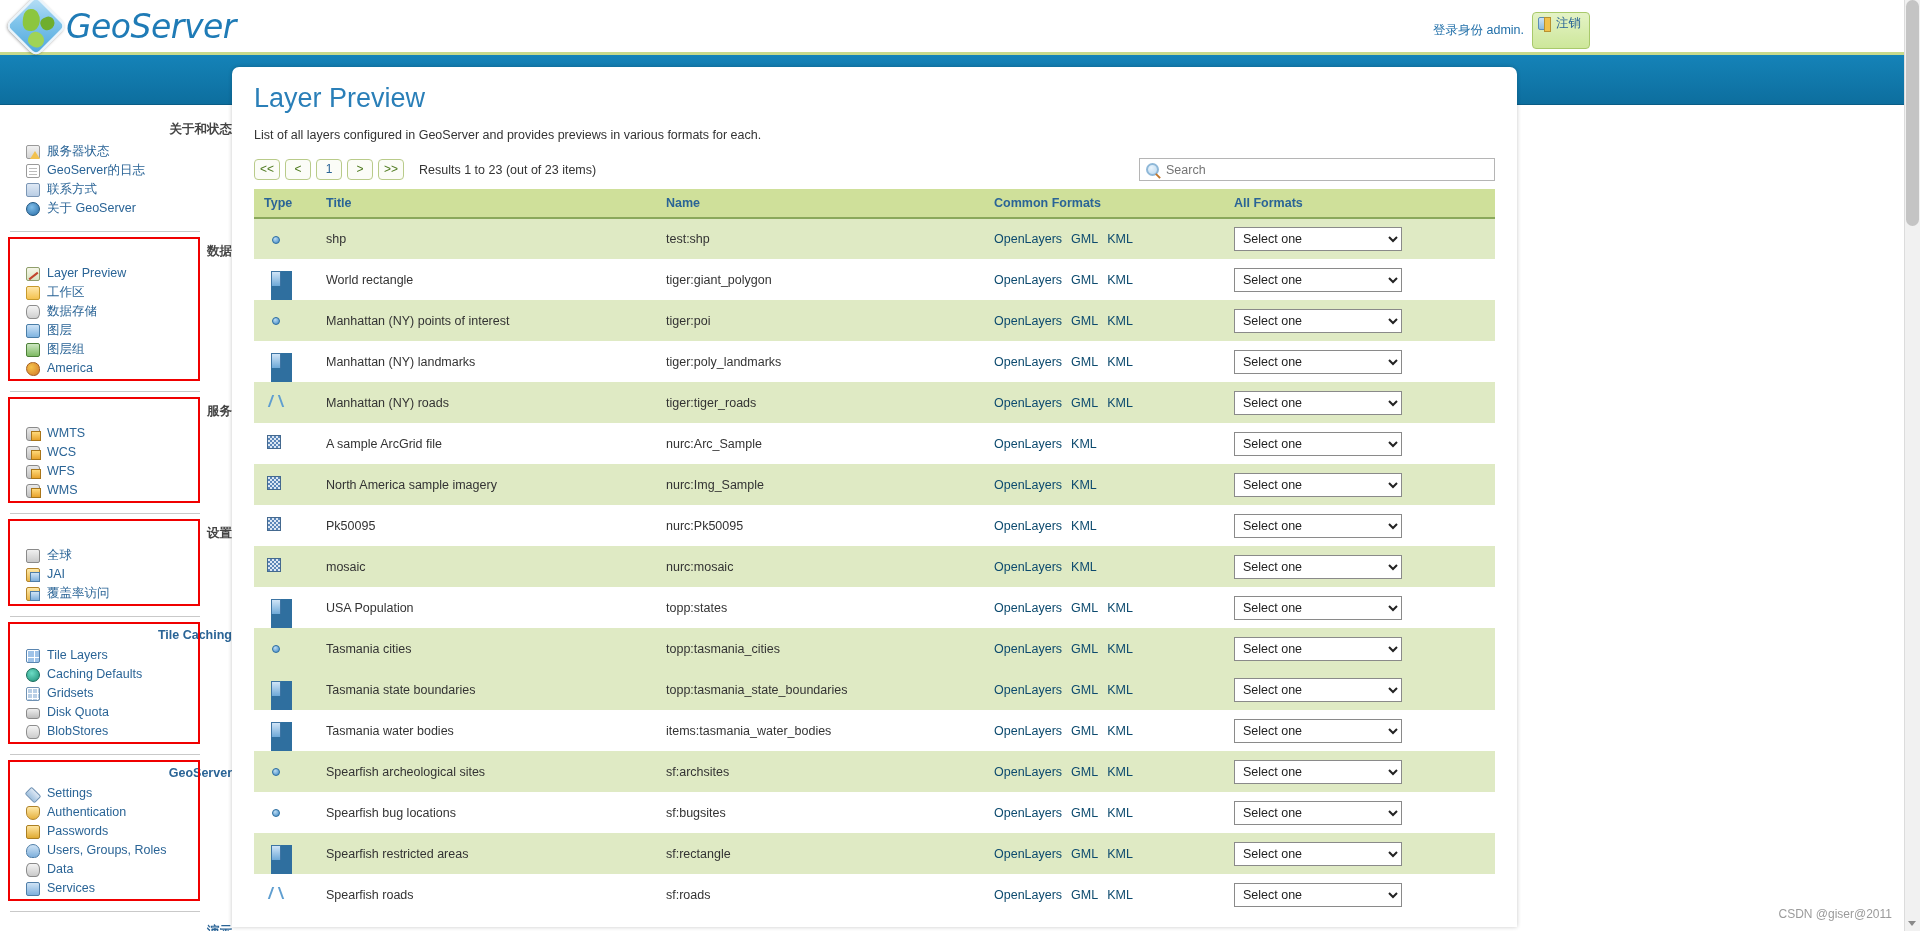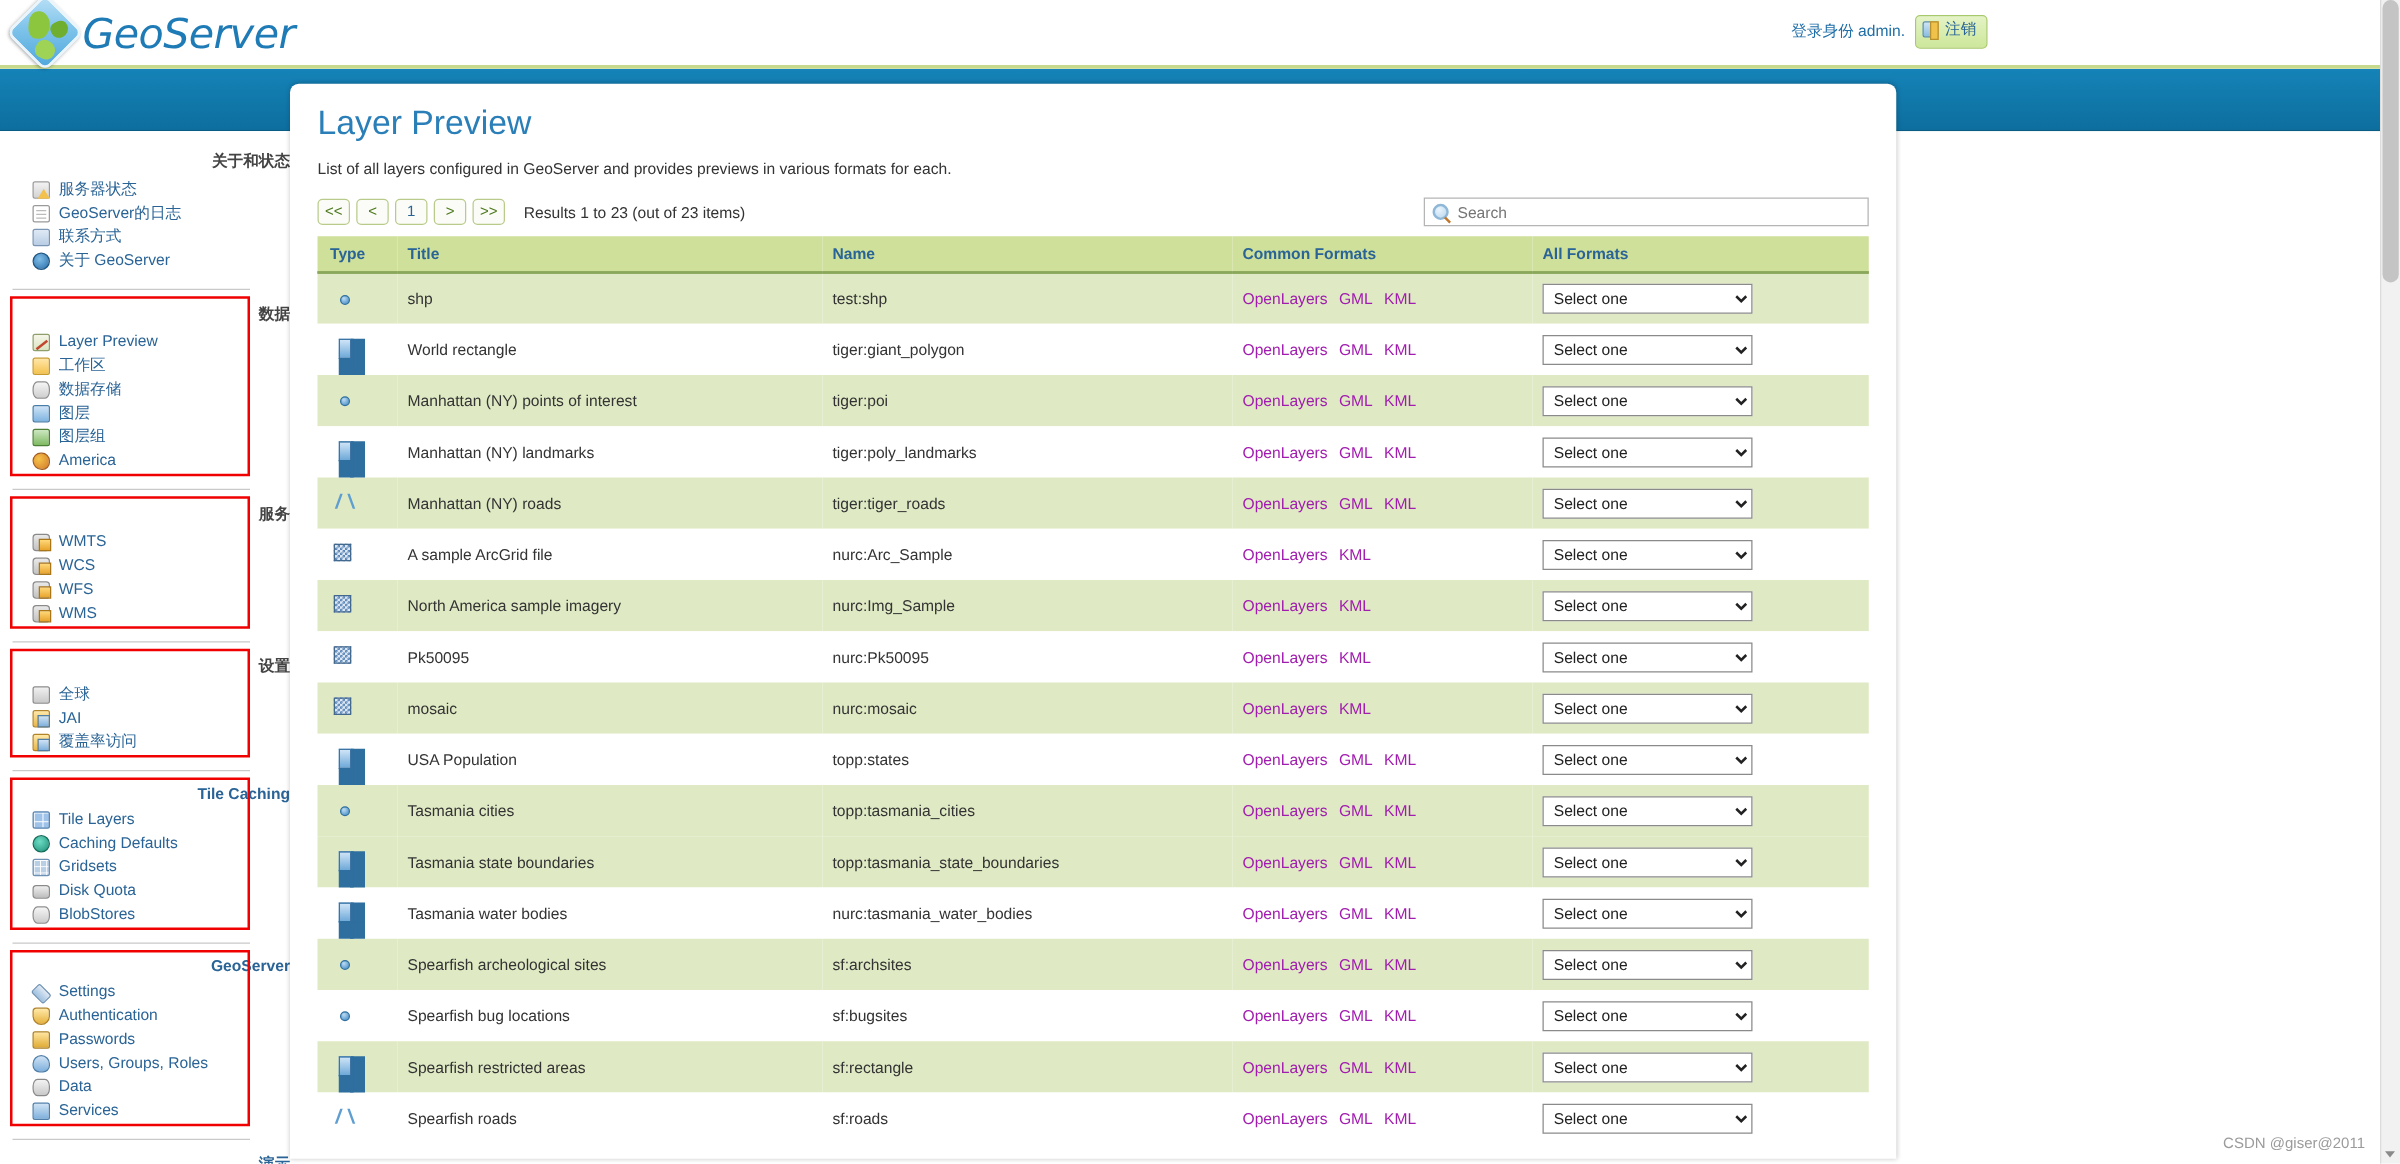--- a/index.html
+++ b/index.html
@@ -59,21 +59,21 @@
     right: 330px; top: 12px;
     display: flex; align-items: center; gap: 8px;
     font-size: 12px; color: #1f6ea8;
   }
   .login-text { color: #1f6ea8; font-size: 12.5px; }
   .logout-btn {
     display: inline-flex; align-items: center; gap: 5px;
     background: linear-gradient(#e4f3c6,#cde79a);
     border: 1px solid #a8c96b;
     border-radius: 4px;
-    padding: 2px 8px 6px 5px;
+    padding: 2px 8px 16px 5px;
     color: #2a6496;
     font-size: 12.5px;
     cursor: pointer;
   }
   .door-icon {
     width: 13px; height: 13px;
     background: linear-gradient(#cde3f5,#8cbde0);
     border: 1px solid #5b8db5;
     border-radius: 2px;
     position: relative;
@@ -302,21 +302,21 @@
   table.layers thead th.c-af    { width: auto; }
   table.layers tbody td {
     padding: 7px 8px;
     color: #333;
     vertical-align: middle;
     height: 41px;
   }
   tr.odd  td { background: #ffffff; }
   tr.even td { background: #dfeac4; }
   .fmt-link {
-    color: #a21caf;
+    color: #0c4a6e;
     text-decoration: none;
     margin-right: 9px;
     cursor: pointer;
   }
   .fmt-cell { white-space: nowrap; }
   select.allfmt {
     width: 168px;
     height: 24px;
     font-size: 12.5px;
     font-family: "Liberation Sans", sans-serif;
@@ -704,21 +704,21 @@
             <tr class="even">
               <td><span class="geo geo-polygon"></span></td>
               <td>Tasmania state boundaries</td>
               <td>topp:tasmania_state_boundaries</td>
               <td class="fmt-cell"><a class="fmt-link">OpenLayers</a><a class="fmt-link">GML</a><a class="fmt-link">KML</a></td>
               <td><select class="allfmt"><option>Select one</option></select></td>
             </tr>
             <tr class="odd">
               <td><span class="geo geo-polygon"></span></td>
               <td>Tasmania water bodies</td>
-              <td>nurc:tasmania_water_bodies</td>
+              <td>items:tasmania_water_bodies</td>
               <td class="fmt-cell"><a class="fmt-link">OpenLayers</a><a class="fmt-link">GML</a><a class="fmt-link">KML</a></td>
               <td><select class="allfmt"><option>Select one</option></select></td>
             </tr>
             <tr class="even">
               <td><span class="geo geo-point"></span></td>
               <td>Spearfish archeological sites</td>
               <td>sf:archsites</td>
               <td class="fmt-cell"><a class="fmt-link">OpenLayers</a><a class="fmt-link">GML</a><a class="fmt-link">KML</a></td>
               <td><select class="allfmt"><option>Select one</option></select></td>
             </tr>

